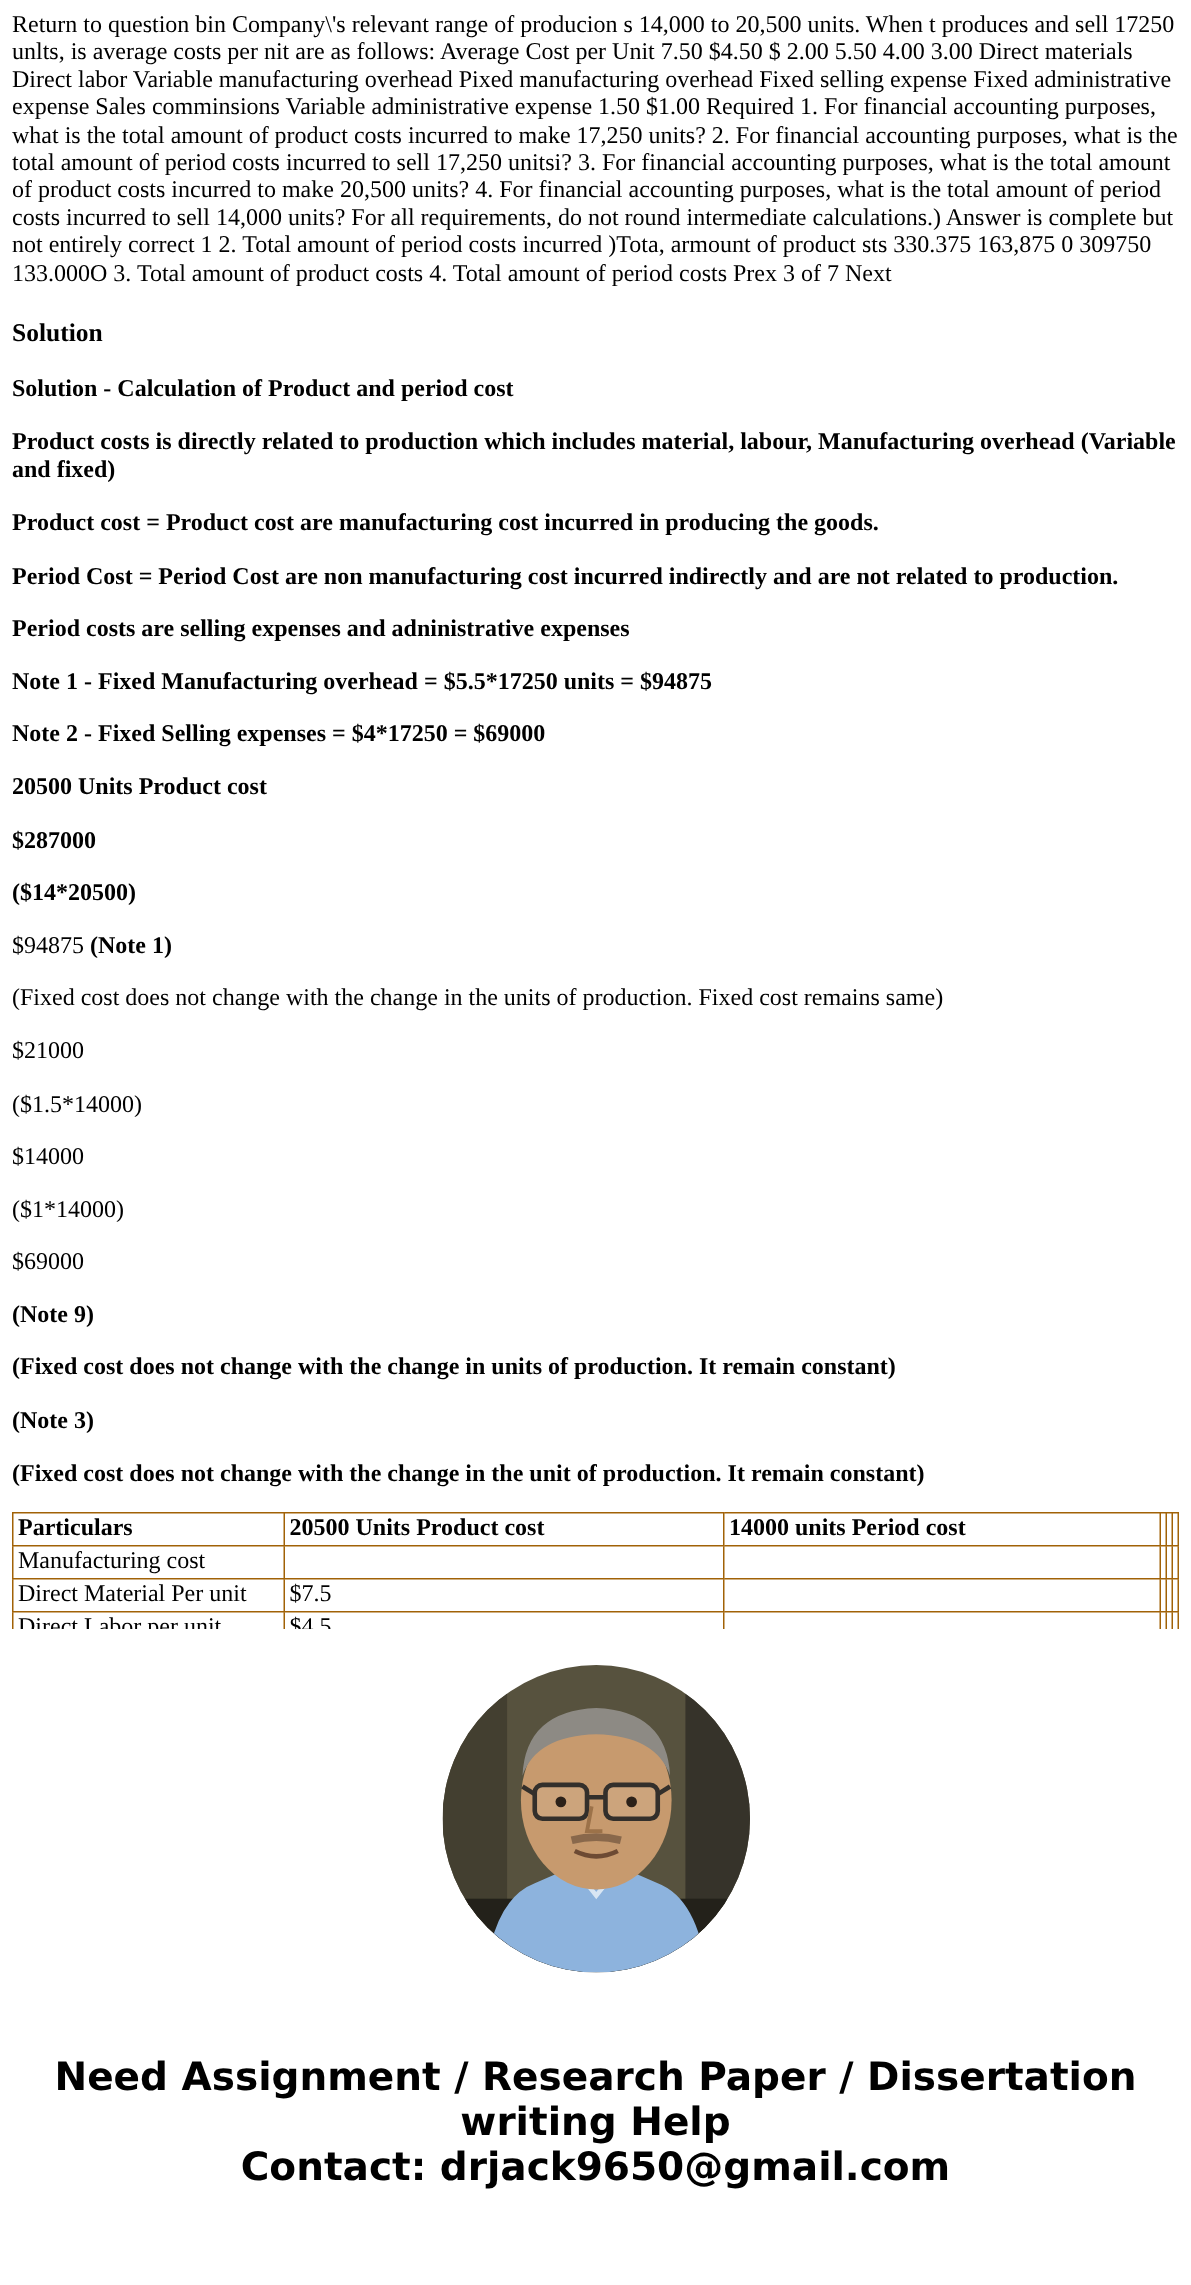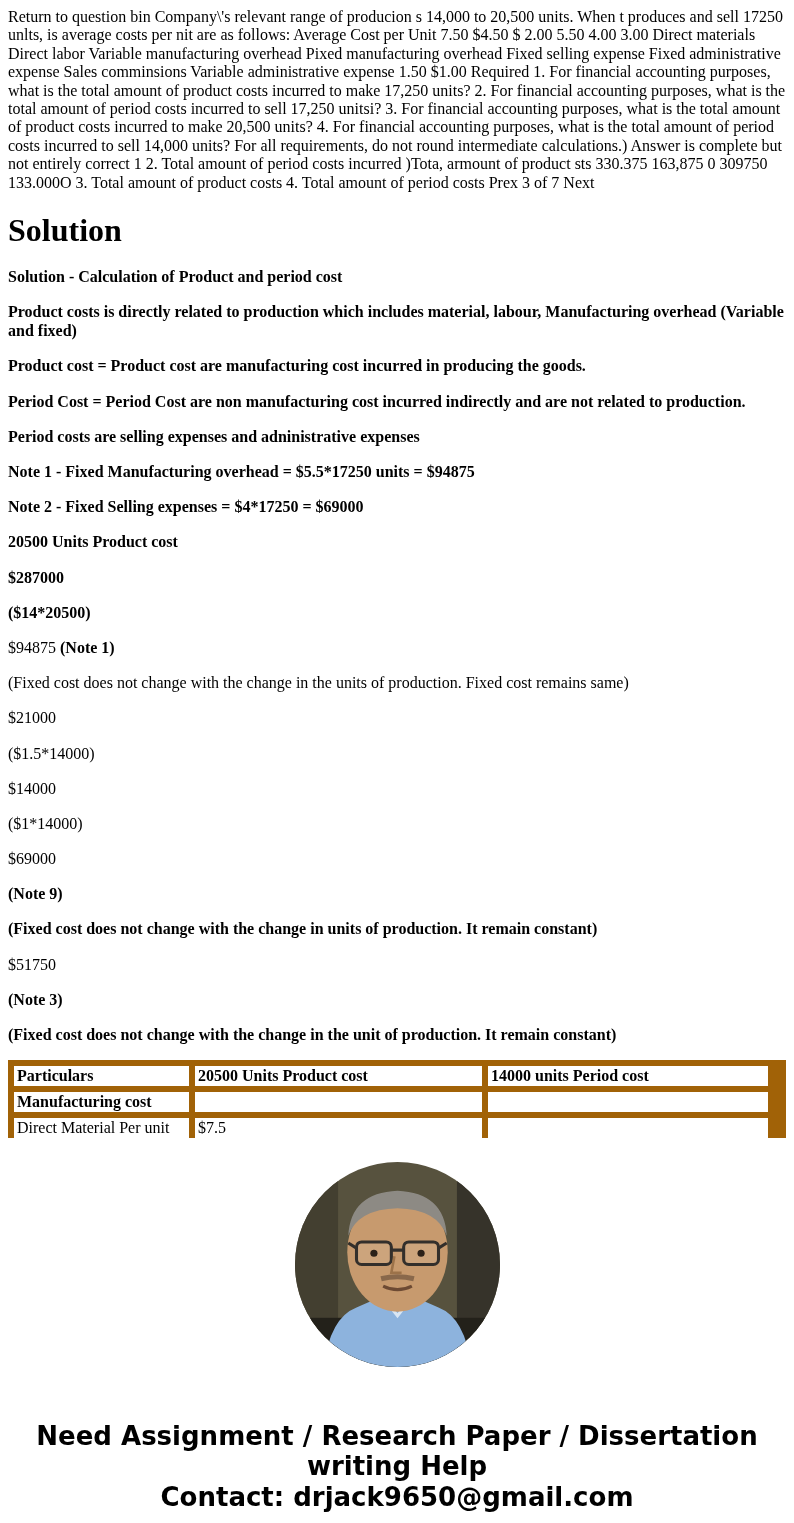--- a/index.html
+++ b/index.html
@@ -6,27 +6,27 @@
   html, body { margin: 0; padding: 0; background: #ffffff; }
   body {
     width: 794px;
     min-height: 1523px;
     font-family: "Liberation Serif", serif;
     font-size: 16px;
     color: #000000;
   }
   .page { padding: 0 8px; }
   p.question { margin: 8px 0 16px; line-height: 1.15; }
-  h2.solution-heading { font-size: 32px; font-weight: bold; margin: 20px 0 18px; }
+  h2.solution-heading { font-size: 17px; font-weight: bold; margin: 20px 0 18px; }
   .paras p { margin: 16px 0; line-height: 1.2; }
   .paras p b { font-weight: bold; }
   .table-clip { height: 78px; overflow: hidden; margin-top: 12px; }
   table.cost-table { border-collapse: collapse; width: 100%; table-layout: fixed; }
   table.cost-table th, table.cost-table td {
-    border: 6px solid #a16207;
+    border: 1px solid #a16207;
     padding: 1px 3px;
     font-size: 16px;
     text-align: left;
     vertical-align: top;
     overflow: hidden;
     white-space: nowrap;
     height: 22px;
   }
   table.cost-table th { font-weight: bold; }
   table.cost-table .filler { padding: 0; }
@@ -63,21 +63,20 @@
       <p><b>($14*20500)</b></p>
       <p><span>$94875 </span><b>(Note 1)</b></p>
       <p><span>(Fixed cost does not change with the change in the units of production. Fixed cost remains same)</span></p>
       <p><span>$21000</span></p>
       <p><span>($1.5*14000)</span></p>
       <p><span>$14000</span></p>
       <p><span>($1*14000)</span></p>
       <p><span>$69000</span></p>
       <p><b>(Note 9)</b></p>
       <p><b>(Fixed cost does not change with the change in units of production. It remain constant)</b></p>
-      <p><span>$51750</span></p>
       <p><b>(Note 3)</b></p>
       <p><b>(Fixed cost does not change with the change in the unit of production. It remain constant)</b></p>
     </div>
 
   <div class="table-clip">
     <table class="cost-table">
       <colgroup>
         <col style="width:181px">
         <col style="width:293px">
         <col>
@@ -90,21 +89,21 @@
             <th>Particulars</th>
             <th>20500 Units Product cost</th>
             <th>14000 units Period cost</th>
             <th class="filler"></th>
             <th class="filler"></th>
             <th class="filler"></th>
           </tr>
       </thead>
       <tbody>
           <tr>
-            <td style="font-weight: bold;">Manufacturing cost</td>
+            <td style="font-weight: normal;">Manufacturing cost</td>
             <td></td>
             <td></td>
             <td class="filler"></td>
             <td class="filler"></td>
             <td class="filler"></td>
           </tr>
           <tr>
             <td>Direct Material Per unit</td>
             <td>$7.5</td>
             <td></td>

